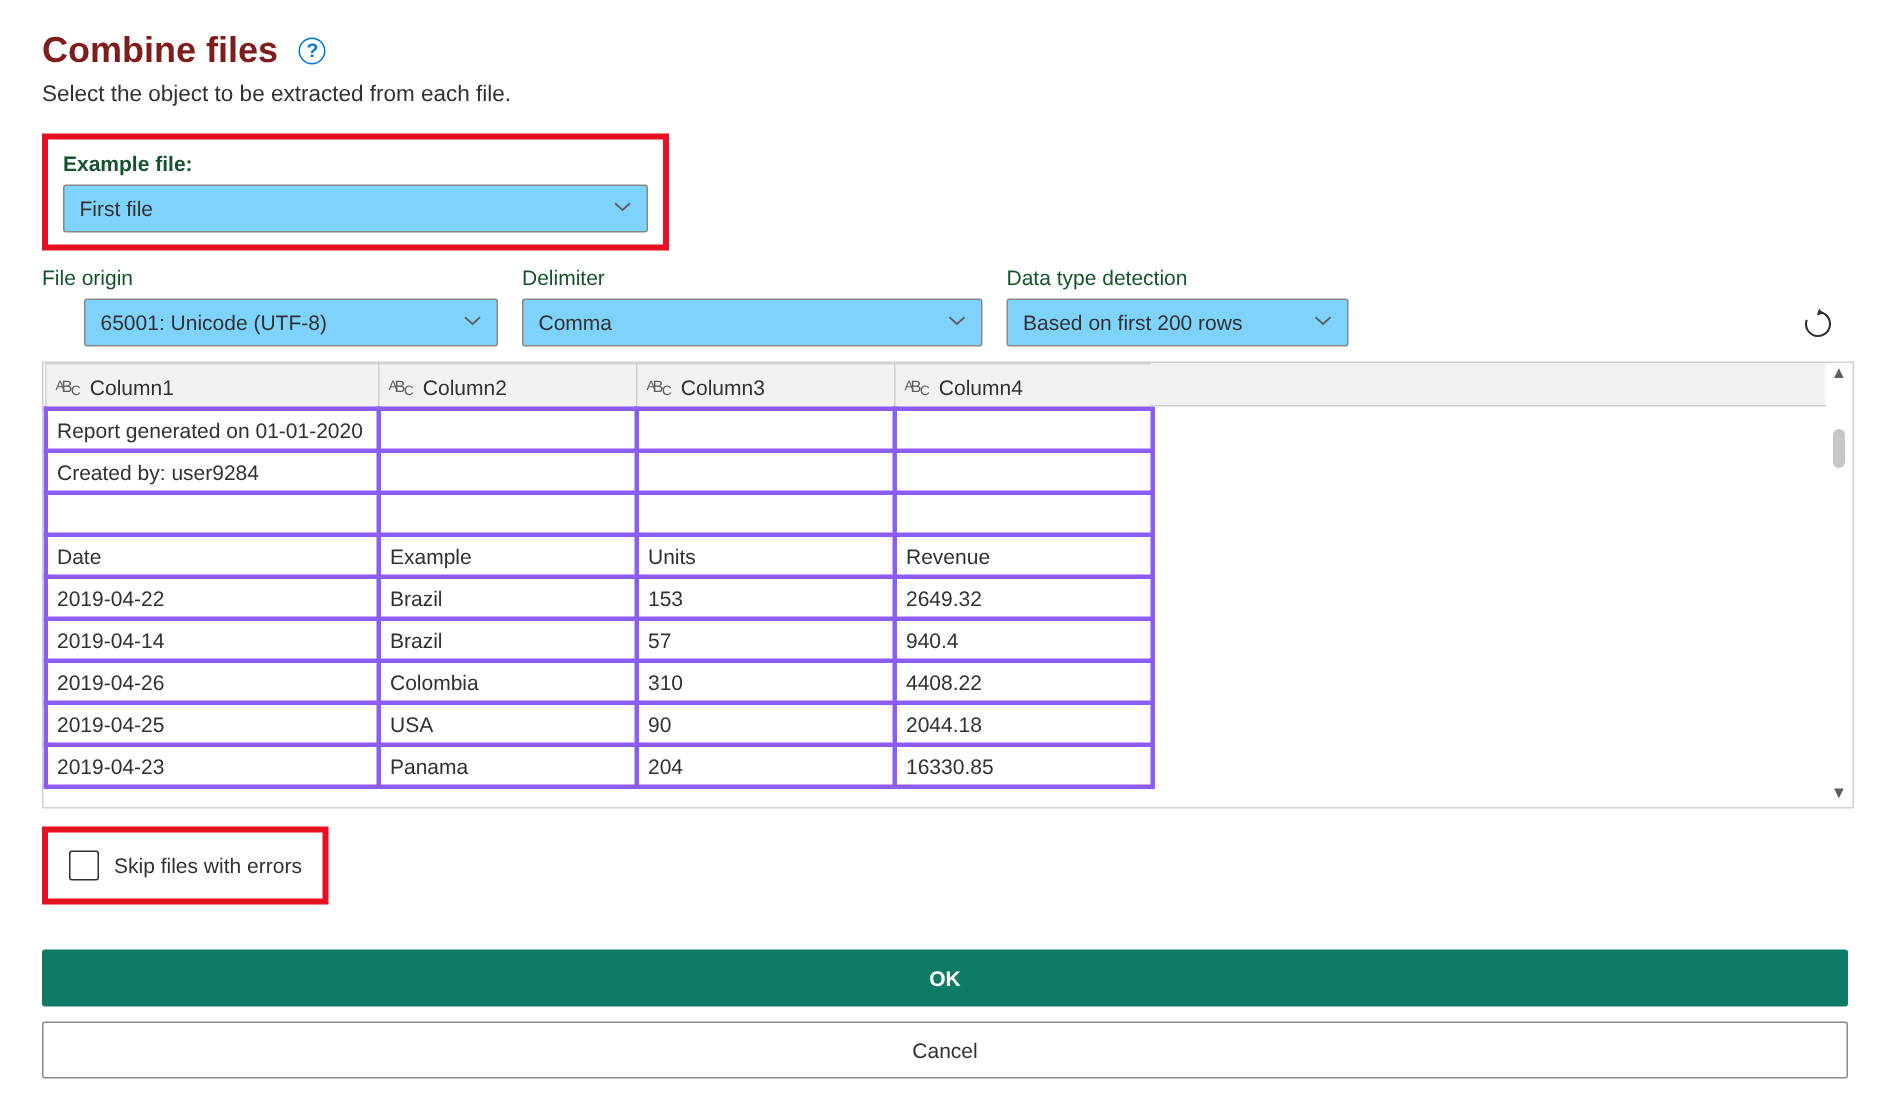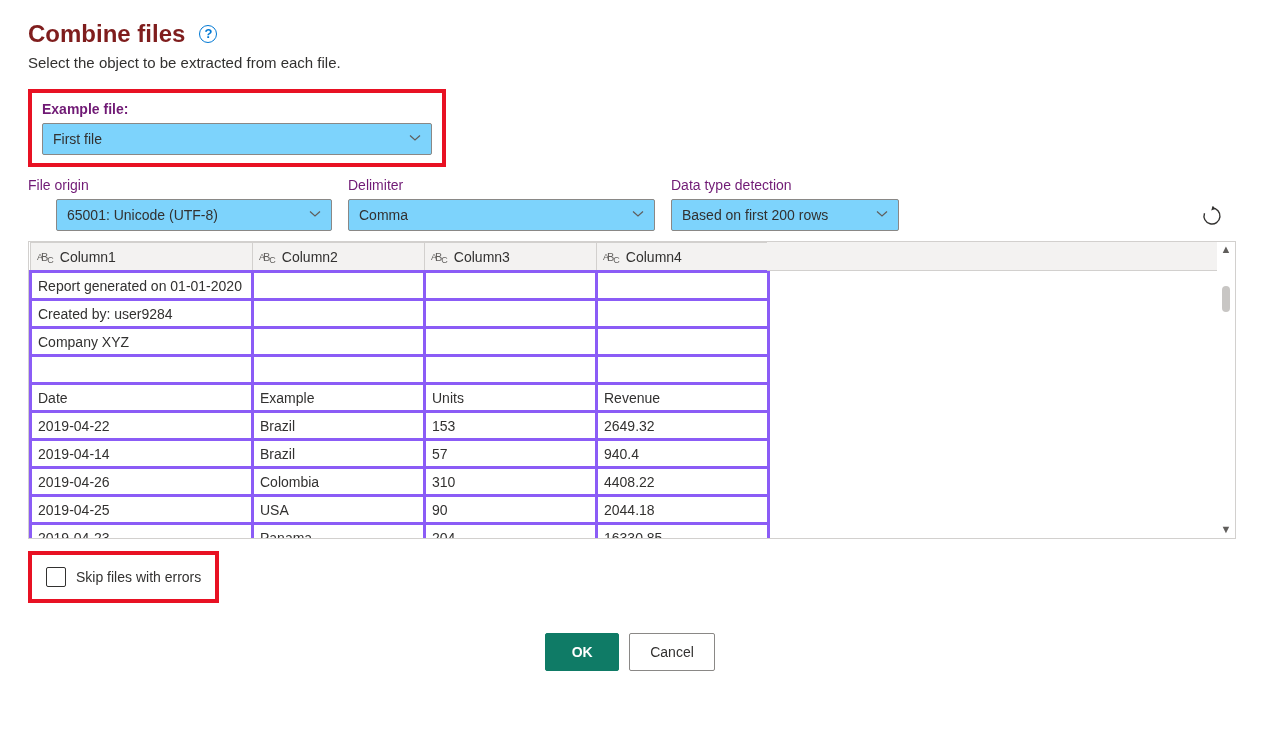--- a/index.html
+++ b/index.html
@@ -20,21 +20,21 @@
     line-height: 1; padding-bottom: 1px;
   }
   .subtitle { font-size: 15px; color: #323130; margin-bottom: 18px; }
 
   .highlight-box {
     border: 4px solid #e81123;
     padding: 8px 10px;
     margin-bottom: 10px;
     width: 418px;
   }
-  .field-label { font-size: 14px; font-weight: 600; color: #701a75; margin-bottom: 6px; }
+  .field-label { font-size: 14px; font-weight: 600; color: #14532d; margin-bottom: 6px; }
   .dropdown {
     border: 1px solid #8a8886;
     border-radius: 2px;
     height: 32px;
     display: flex; align-items: center; justify-content: space-between;
     padding: 0 10px;
     cursor: pointer;
     background: #7dd3fc;
     width: 100%;
   }
@@ -104,22 +104,22 @@
     border: 4px solid #e81123;
     display: inline-flex; align-items: center; gap: 10px;
     padding: 12px 14px;
   }
   .checkbox {
     width: 20px; height: 20px; border: 1px solid #323130; border-radius: 2px;
     background: #fff; cursor: pointer;
   }
 
   .footer {
-    display: flex; justify-content: center; gap: 10px;
-    margin-top: 30px; padding-right: 4px; width: 1208px;
+    display: flex; justify-content: flex-start; gap: 10px;
+    margin-top: 30px; padding-right: 4px; width: 1208px; flex-direction: column;
   }
   .btn {
     height: 38px; min-width: 74px; padding: 0 20px;
     border-radius: 2px; font-size: 14px; cursor: pointer;
     display: inline-flex; align-items: center; justify-content: center;
   }
   .btn-primary { background: #0f7b66; color: #fff; border: 1px solid #0f7b66; font-weight: 600; }
   .btn-secondary { background: #fff; color: #323130; border: 1px solid #8a8886; }
 
   .abc-icon {
@@ -230,26 +230,20 @@
           <td></td>
           <td></td>
         </tr>
         <tr>
           <td>Created by: user9284</td>
           <td></td>
           <td></td>
           <td></td>
         </tr>
         <tr>
-          <td>Company XYZ</td>
-          <td></td>
-          <td></td>
-          <td></td>
-        </tr>
-        <tr>
           <td></td>
           <td></td>
           <td></td>
           <td></td>
         </tr>
         <tr>
           <td>Date</td>
           <td>Example</td>
           <td>Units</td>
           <td>Revenue</td>

